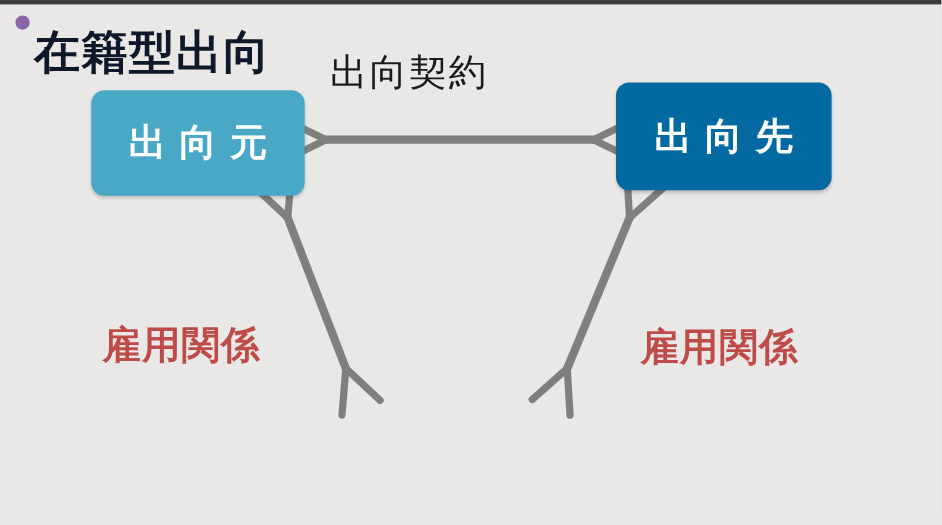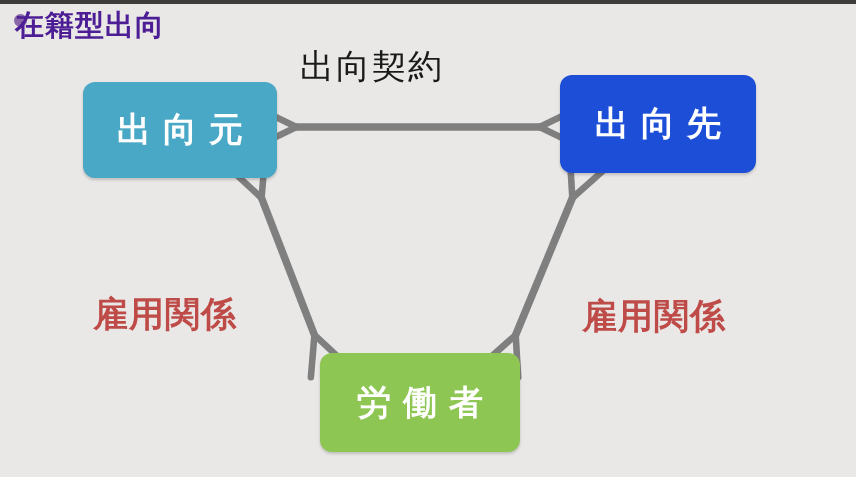--- a/index.html
+++ b/index.html
@@ -24,25 +24,25 @@
     position: absolute;
     left: 14px; top: 14px;
     width: 13px; height: 13px;
     border-radius: 50%;
     background: #8966a8;
     z-index: 1;
   }
   .page-title {
     position: absolute;
     left: 15px; top: 11px;
-    margin: 0;
-    font-size: 29px;
+    margin: 16px;
+    font-size: 42px;
     line-height: 1;
     font-weight: bold;
-    color: #4c1d95;
+    color: #0f172a;
     letter-spacing: 1px;
     z-index: 2;
     white-space: nowrap;
   }
   .arrows {
     position: absolute;
     left: 0; top: 0;
     width: 856px; height: 477px;
     z-index: 3;
     pointer-events: none;
@@ -58,21 +58,21 @@
     font-weight: bold;
     font-size: 34px;
     box-shadow: 0 2px 3px rgba(0,0,0,0.18);
     white-space: nowrap;
   }
   .node .node-label {
     letter-spacing: 12px;
     margin-right: -12px;
   }
   .node-origin      { left: 83px;  top: 82px;  width: 194px; height: 96px; background: #49a8c6; }
-  .node-destination { left: 560px; top: 75px;  width: 196px; height: 98px; background: #1d4ed8; }
+  .node-destination { left: 560px; top: 75px;  width: 196px; height: 98px; background: #0369a1; }
   .node-worker      { left: 320px; top: 353px; width: 200px; height: 99px; background: #8ec653; }
   .edge-label {
     position: absolute;
     z-index: 5;
     line-height: 1;
     white-space: nowrap;
   }
   .contract-label {
     left: 300px; top: 49px;
     width: 244px;
@@ -115,21 +115,18 @@
   <div class="edge-label contract-label">出向契約</div>
 
   <div class="node node-origin">
     <span class="node-label">出向元</span>
   </div>
 
   <div class="node node-destination">
     <span class="node-label">出向先</span>
   </div>
 
-  <div class="node node-worker">
-    <span class="node-label">労働者</span>
-  </div>
 
   <div class="edge-label relation-label relation-left">雇用関係</div>
 
   <div class="edge-label relation-label relation-right">雇用関係</div>
 
 </div>
 
 </body></html>

